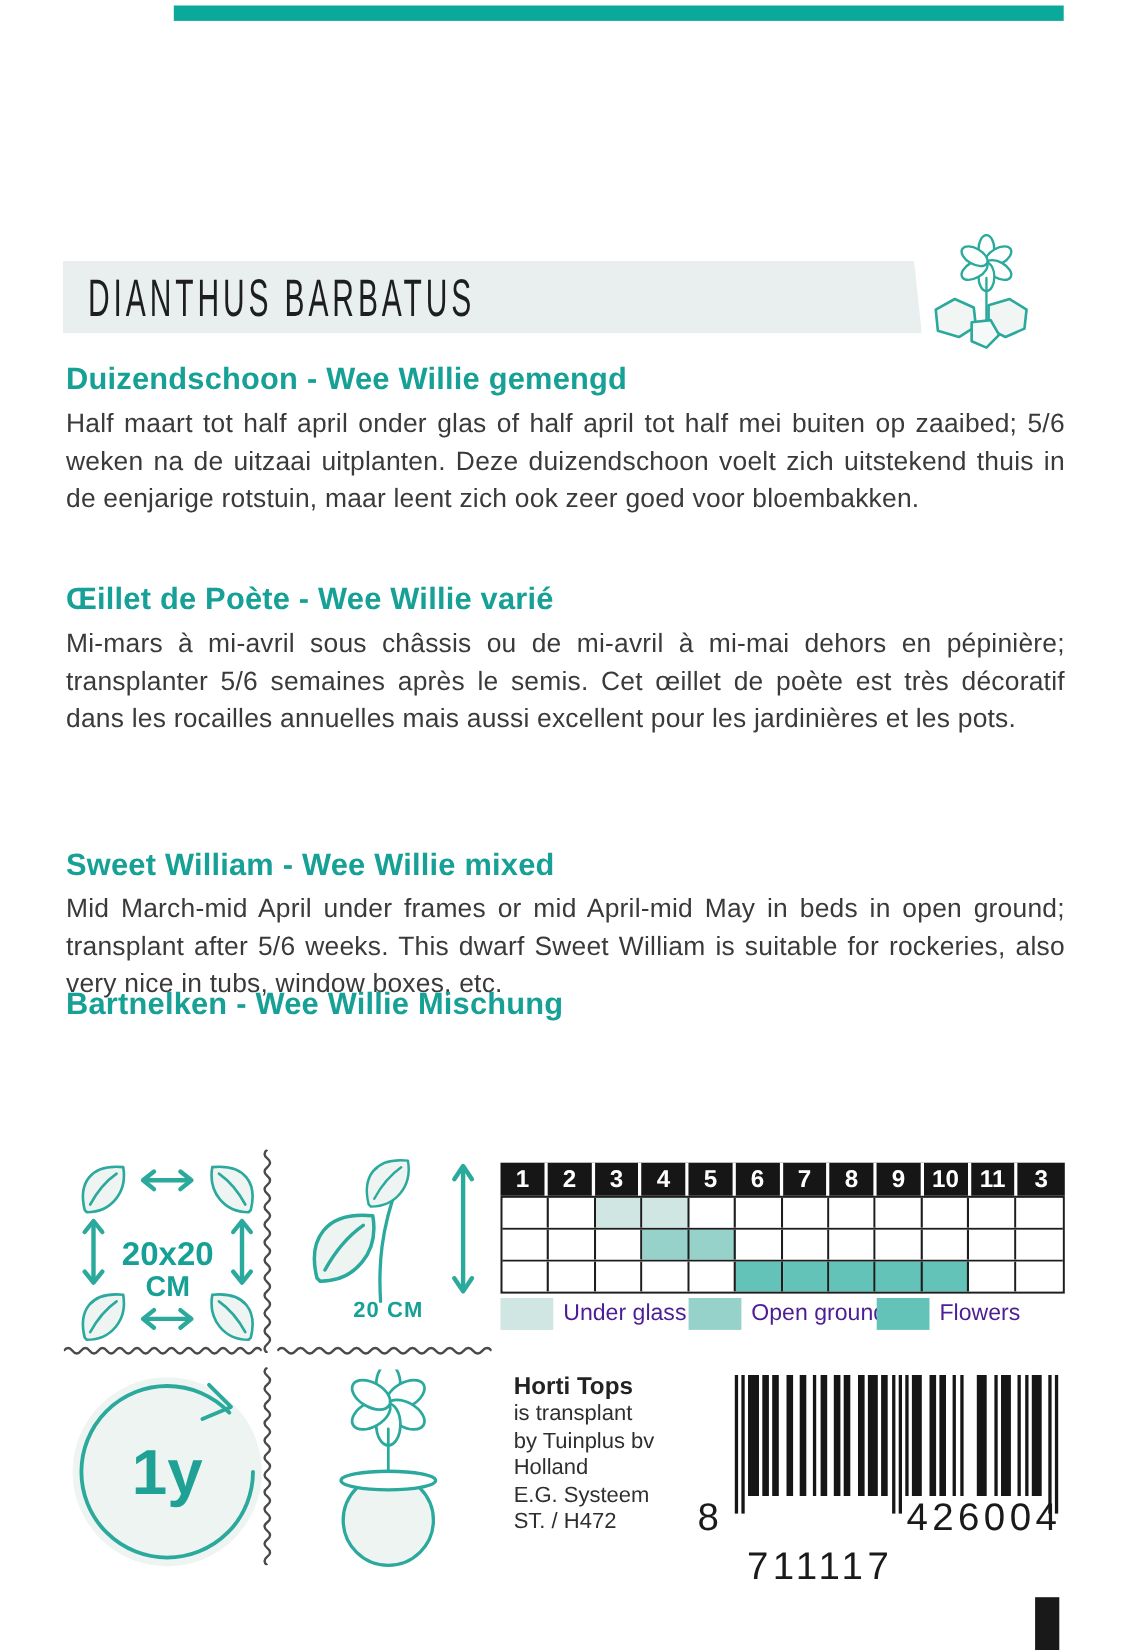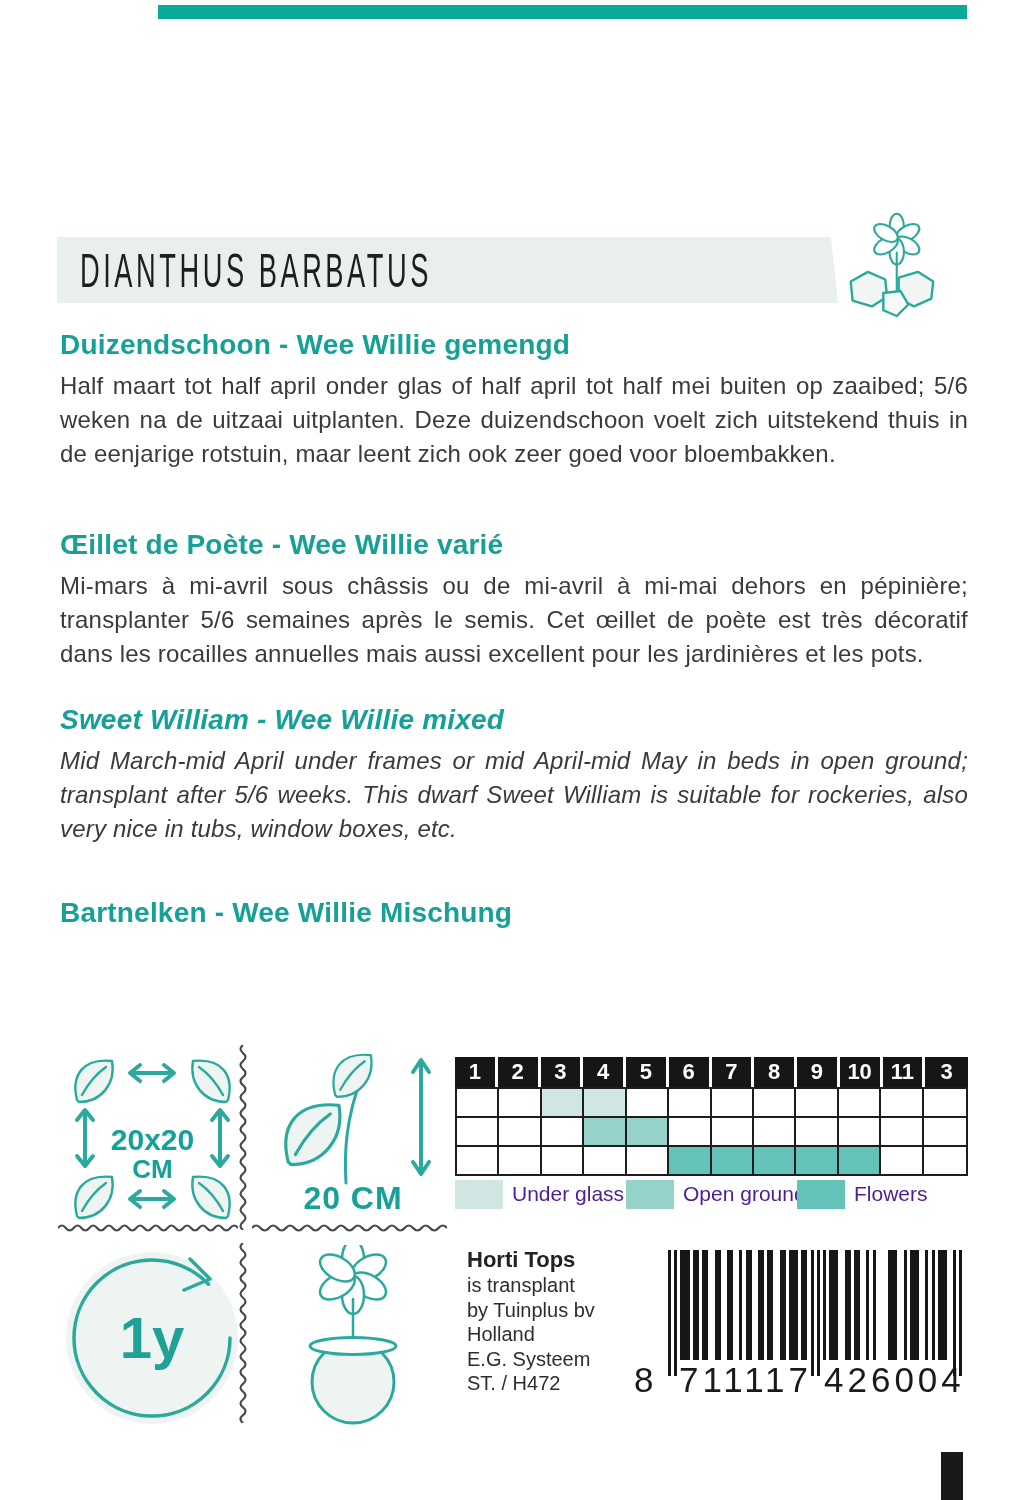--- a/index.html
+++ b/index.html
@@ -12,52 +12,52 @@
   .top-bar{left:158px;top:5px;width:809px;height:14px;background:#0ba99b;}
   
   .title-band{left:57px;top:237px;width:781px;height:66px;background:#e9efee;
     clip-path:polygon(0 0,99.1% 0,100% 100%,0 100%);}
   .title-text{left:80px;top:244px;font-size:31px;letter-spacing:4px;color:#1e1e1e;
     transform:scaleY(1.55) scaleX(.88);transform-origin:left top;font-weight:500;white-space:nowrap;}
   
   .sec{left:60px;width:908px;}
   .sec h2{margin:0 0 8px 0;font-size:28px;font-weight:700;color:#16a096;letter-spacing:.2px;}
   .sec p{margin:0;font-size:24px;line-height:34px;color:#3a3a3a;text-align:justify;letter-spacing:.2px;}
-  .sec-nl{top:329px;} .sec-fr{top:529px;} .sec-en{top:704px;font-style:italic;} .sec-de{top:897px;}
+  .sec-nl{top:329px;} .sec-fr{top:529px;} .sec-en{top:770px;} .sec-de{top:897px;}
   
   .wavy{stroke:#4a4a4a;stroke-width:2.2;fill:none;}
   
   .cal{left:455px;top:1057px;width:513px;}
   .cal-head{display:grid;grid-template-columns:repeat(12,1fr);}
   .cal-head-cell{box-sizing:border-box;background:#161616;color:#fff;height:30px;line-height:30px;
     text-align:center;font-size:22px;font-weight:700;border-right:3px solid #fff;}
   .cal-head-cell:last-child{border-right:none;}
   .cal-body{border:2px solid #1d1d1d;}
   .cal-row{display:grid;grid-template-columns:repeat(12,1fr);height:27px;border-bottom:2px solid #1d1d1d;}
   .cal-row:last-child{border-bottom:none;}
   .cal-cell{box-sizing:border-box;border-right:2px solid #1d1d1d;background:#fff;}
   .cal-cell:last-child{border-right:none;}
   
   .legend{left:455px;top:1179px;width:513px;height:30px;display:flex;}
   .legend-item{display:flex;align-items:center;width:171px;}
   .legend-swatch{width:48px;height:29px;flex:0 0 auto;}
   .legend-label{font-size:21px;color:#4c1d95;margin-left:9px;white-space:nowrap;}
   
   .icon-label{color:#16a096;font-weight:700;}
-  .height-label{left:258px;top:1180px;width:190px;text-align:center;font-size:32px;letter-spacing:1px;}
+  .height-label{left:258px;top:1180px;width:190px;text-align:center;font-size:20px;letter-spacing:1px;}
   
   .dist{left:467px;top:1247px;width:185px;color:#2e2e2e;}
   .dist-name{font-size:22px;font-weight:700;line-height:26px;color:#222;}
   .dist-line{font-size:20px;line-height:24.5px;}
   
   .barcode{left:668px;top:1250px;width:295px;height:150px;}
   .bc-bar{position:absolute;top:0;background:#161616;}
   .bc-digit{position:absolute;top:110px;font-size:35px;color:#1a1a1a;white-space:nowrap;}
   .bc-first{left:-34px;}
-  .bc-left{left:11px;letter-spacing:4px;}
+  .bc-left{left:11px;letter-spacing:4px;margin-top:44px;}
   .bc-right{left:156px;letter-spacing:4px;}
   
   .corner-mark{left:941px;top:1452px;width:22px;height:48px;background:#191919;}
   svg{display:block;}
   text{font-family:"Liberation Sans",sans-serif;}
 </style>
 </head>
 <body>
 
 <div class="abs top-bar"></div>

